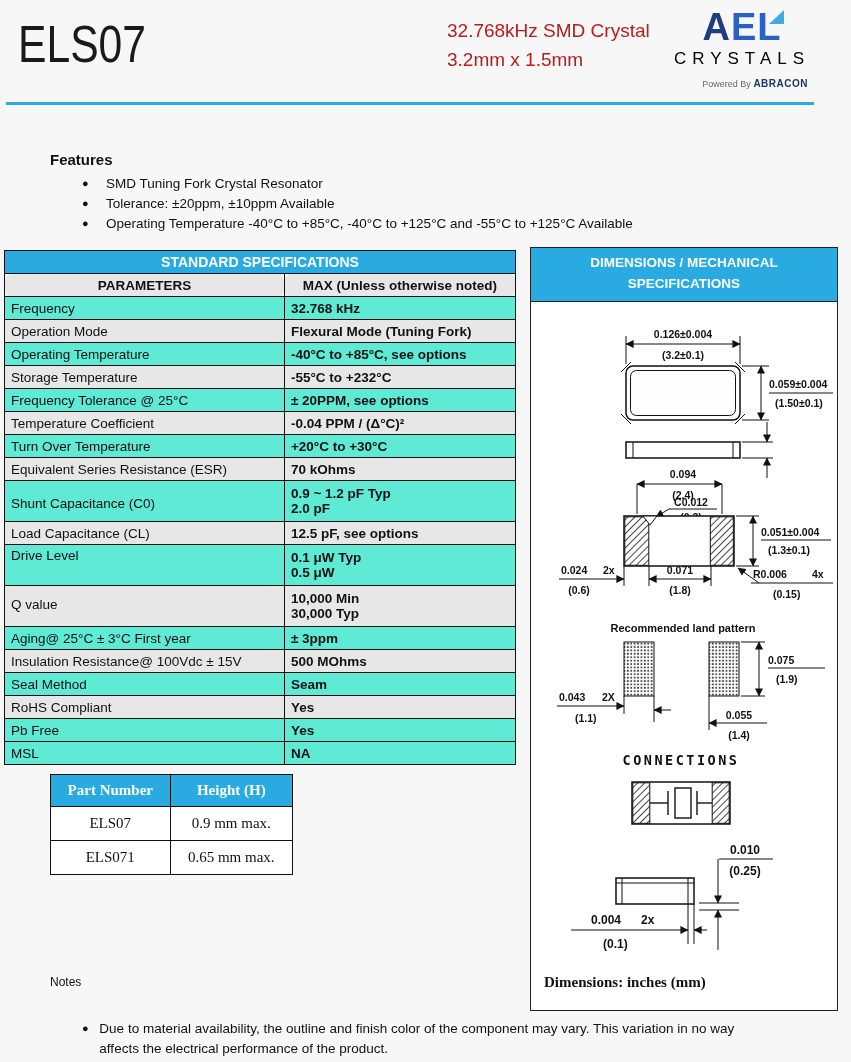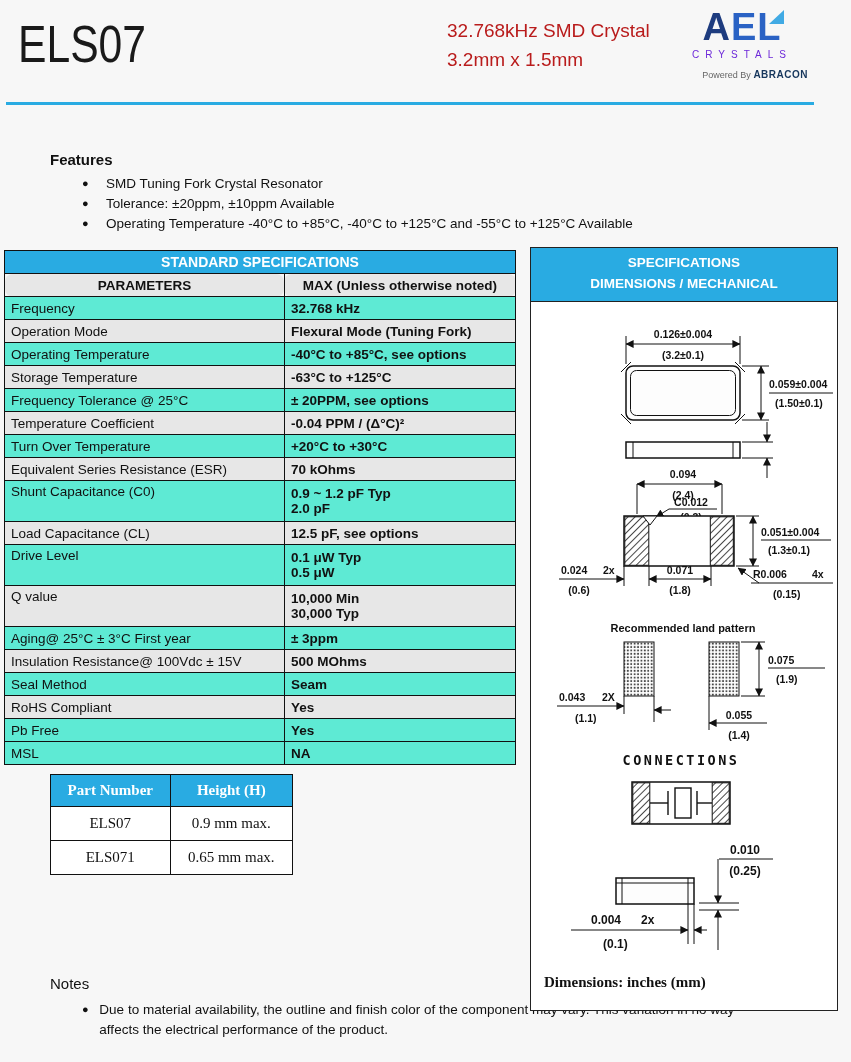--- a/index.html
+++ b/index.html
@@ -6,21 +6,21 @@
   body { background:#ddd; font-family:"Liberation Sans", sans-serif; }
   .page { position:relative; width:851px; height:1062px; background:#f7f7f7; margin:0 auto; overflow:hidden; color:#111; }
 
   
   .product-title { position:absolute; left:18px; top:14px; font-size:52px; font-weight:400; letter-spacing:0px; transform:scaleX(.82); transform-origin:left top; color:#1a1a1a; }
   .subtitle { position:absolute; left:447px; top:16px; font-size:19px; font-weight:400; line-height:1.55; color:#b91c1c; }
   .logo { position:absolute; left:672px; top:8px; width:140px; text-align:center; }
   .logo-word { font-size:38px; font-weight:800; line-height:1; letter-spacing:1px; position:relative; display:inline-block; }
   .logo-a { color:#1e3c7f; } .logo-e { color:#2a62c4; } .logo-l { color:#2a62c4; }
   .logo-tri { position:absolute; right:-2px; top:2px; width:0; height:0; border-left:15px solid transparent; border-bottom:14px solid #41aae4; }
-  .logo-sub { font-size:10px; letter-spacing:6px; color:#6d28d9; margin-top:3px; }
+  .logo-sub { font-size:17px; letter-spacing:6px; color:#000000; margin-top:3px; }
   .powered { margin-top:9px; font-size:9px; color:#666; text-align:right; padding-right:4px; }
   .powered b { color:#16365c; font-size:10px; letter-spacing:.5px; }
   .header-rule { position:absolute; left:6px; top:102px; width:808px; height:3px; background:#29abe2; }
 
   
   .features { position:absolute; left:50px; top:151px; width:720px; }
   .features-title { font-size:15px; font-weight:700; margin-bottom:6px; }
   .features ul { list-style:none; }
   .features li { display:flex; font-size:13.5px; line-height:1.48; }
   .features .blt { width:24px; padding-left:32px; box-sizing:content-box; font-size:11px; line-height:1.8; }
@@ -36,21 +36,21 @@
   .spec-table tr { height:23px; }
   .spec-table tr.dbl { height:41px; }
 
   
   .part-table { position:absolute; left:50px; top:774px; width:243px; border-collapse:collapse; font-family:"Liberation Serif", serif; font-size:15px; text-align:center; }
   .part-table td { border:1.5px solid #111; height:34px; background:#fff; }
   .part-table .hdr td { background:#29abe2; color:#fff; font-weight:700; height:32px; }
 
   
   .notes { position:absolute; left:50px; top:975px; width:720px; }
-  .notes-title { font-size:15px; margin-bottom:8px; }
+  .notes-title { font-size:12px; margin-bottom:30px; }
   .notes ul { list-style:none; }
   .notes li { display:flex; font-size:13.5px; line-height:1.45; }
   .notes .blt { width:24px; padding-left:32px; box-sizing:content-box; font-size:11px; line-height:1.7; }
 
   
   .dims-panel { position:absolute; left:530px; top:247px; width:308px; height:764px; border:1.5px solid #222; background:#fff; }
   .dims-header { background:#29abe2; color:#fff; font-weight:700; font-size:13.5px; text-align:center; line-height:1.55; padding:5px 0 6px; border-bottom:1.5px solid #222; }
   .dims-body { position:relative; width:100%; height:711px;text-align:right; }
   .dims-body svg { position:absolute; left:0; top:0; }
   .dims-units { position:absolute; left:13px; top:672px; font-family:"Liberation Serif", serif; font-weight:700; font-size:15px; color:#111; }
@@ -116,58 +116,58 @@
     <tr class="g">
           <td>Operation Mode</td>
           <td class="val">Flexural Mode (Tuning Fork)</td>
         </tr>
     <tr class="w">
           <td>Operating Temperature</td>
           <td class="val">-40°C to +85°C, see options</td>
         </tr>
     <tr class="g">
           <td>Storage Temperature</td>
-          <td class="val">-63°C to +125°C</td>
+          <td class="val">-55°C to +232°C</td>
         </tr>
     <tr class="w">
           <td>Frequency Tolerance @ 25°C</td>
           <td class="val">± 20PPM, see options</td>
         </tr>
     <tr class="g">
           <td>Temperature Coefficient</td>
           <td class="val">-0.04 PPM / (Δ°C)²</td>
         </tr>
     <tr class="w">
           <td>Turn Over Temperature</td>
           <td class="val">+20°C to +30°C</td>
         </tr>
     <tr class="g">
           <td>Equivalent Series Resistance (ESR)</td>
           <td class="val">70 kOhms</td>
         </tr>
     <tr class="w dbl">
-          <td style="vertical-align:top;padding-top:3px">Shunt Capacitance (C0)</td>
+          <td style="vertical-align:top;padding-top:15px">Shunt Capacitance (C0)</td>
           <td class="val">
             <div>0.9 ~ 1.2 pF Typ</div>
             <div>2.0 pF</div>
           </td>
         </tr>
     <tr class="g">
           <td>Load Capacitance (CL)</td>
           <td class="val">12.5 pF, see options</td>
         </tr>
     <tr class="w dbl">
           <td style="vertical-align:top;padding-top:3px">Drive Level</td>
           <td class="val">
             <div>0.1  μW Typ</div>
             <div>0.5  μW</div>
           </td>
         </tr>
     <tr class="g dbl">
-          <td style="vertical-align:top;padding-top:3px">Q value</td>
+          <td style="vertical-align:top;padding-top:11px">Q value</td>
           <td class="val">
             <div>10,000 Min</div>
             <div>30,000 Typ</div>
           </td>
         </tr>
     <tr class="w">
           <td>Aging@ 25°C ± 3°C First year</td>
           <td class="val">± 3ppm</td>
         </tr>
     <tr class="g">
@@ -219,22 +219,22 @@
     <ul>
       <li>
           <span class="blt">●</span>
           <span>Due to material availability, the outline and finish color of the component may vary. This variation in no way affects the electrical performance of the product.</span>
         </li>
     </ul>
   </div>
 
   <div class="dims-panel">
     <div class="dims-header">
+      <div>DIMENSIONS / MECHANICAL</div>
       <div>SPECIFICATIONS</div>
-      <div>DIMENSIONS / MECHANICAL</div>
     </div>
     <div class="dims-body">
       <svg width="304" height="664" viewBox="0 0 304 664">
         <defs>
           <marker id="arr" viewBox="0 0 10 10" refX="9.5" refY="5" markerWidth="8" markerHeight="8" orient="auto-start-reverse">
             <path d="M0,0 L10,5 L0,10 z" fill="#111"></path>
           </marker>
           <pattern id="hatch" width="5" height="5" patternUnits="userSpaceOnUse" patternTransform="rotate(45)">
             <rect width="5" height="5" fill="#fff"></rect>
               <line x1="0" y1="0" x2="0" y2="5" stroke="#333" stroke-width="1.8"></line>

